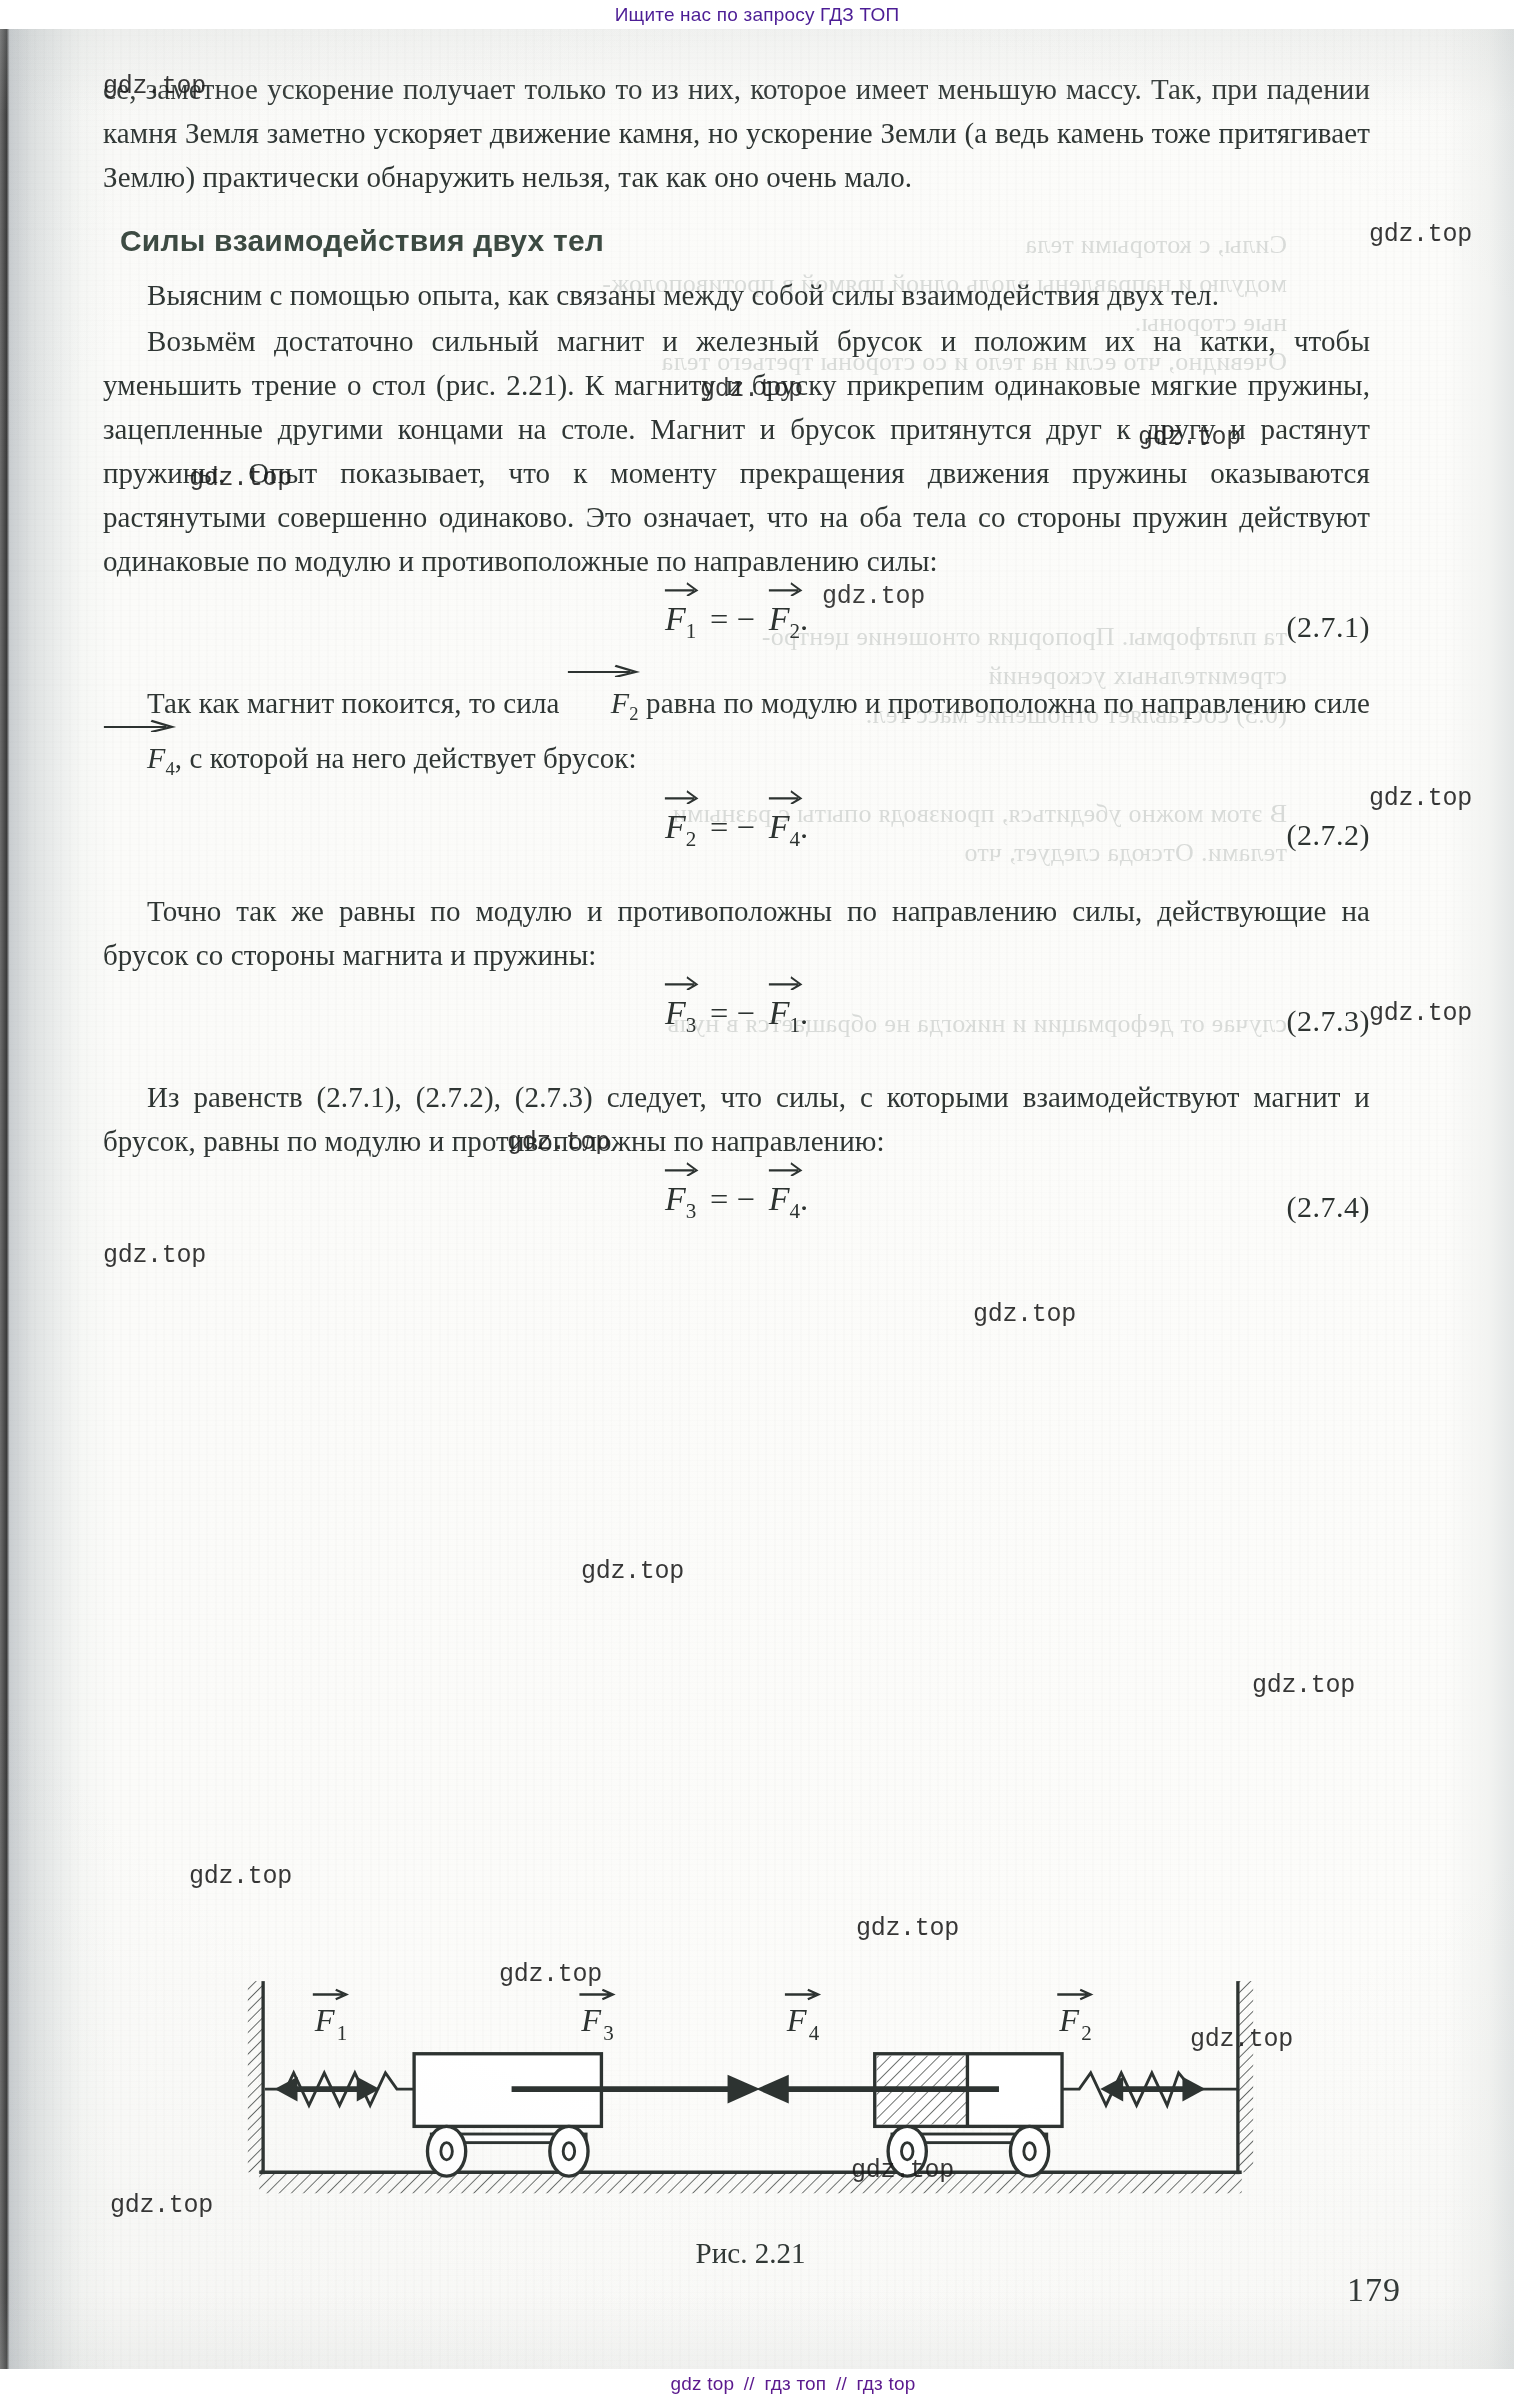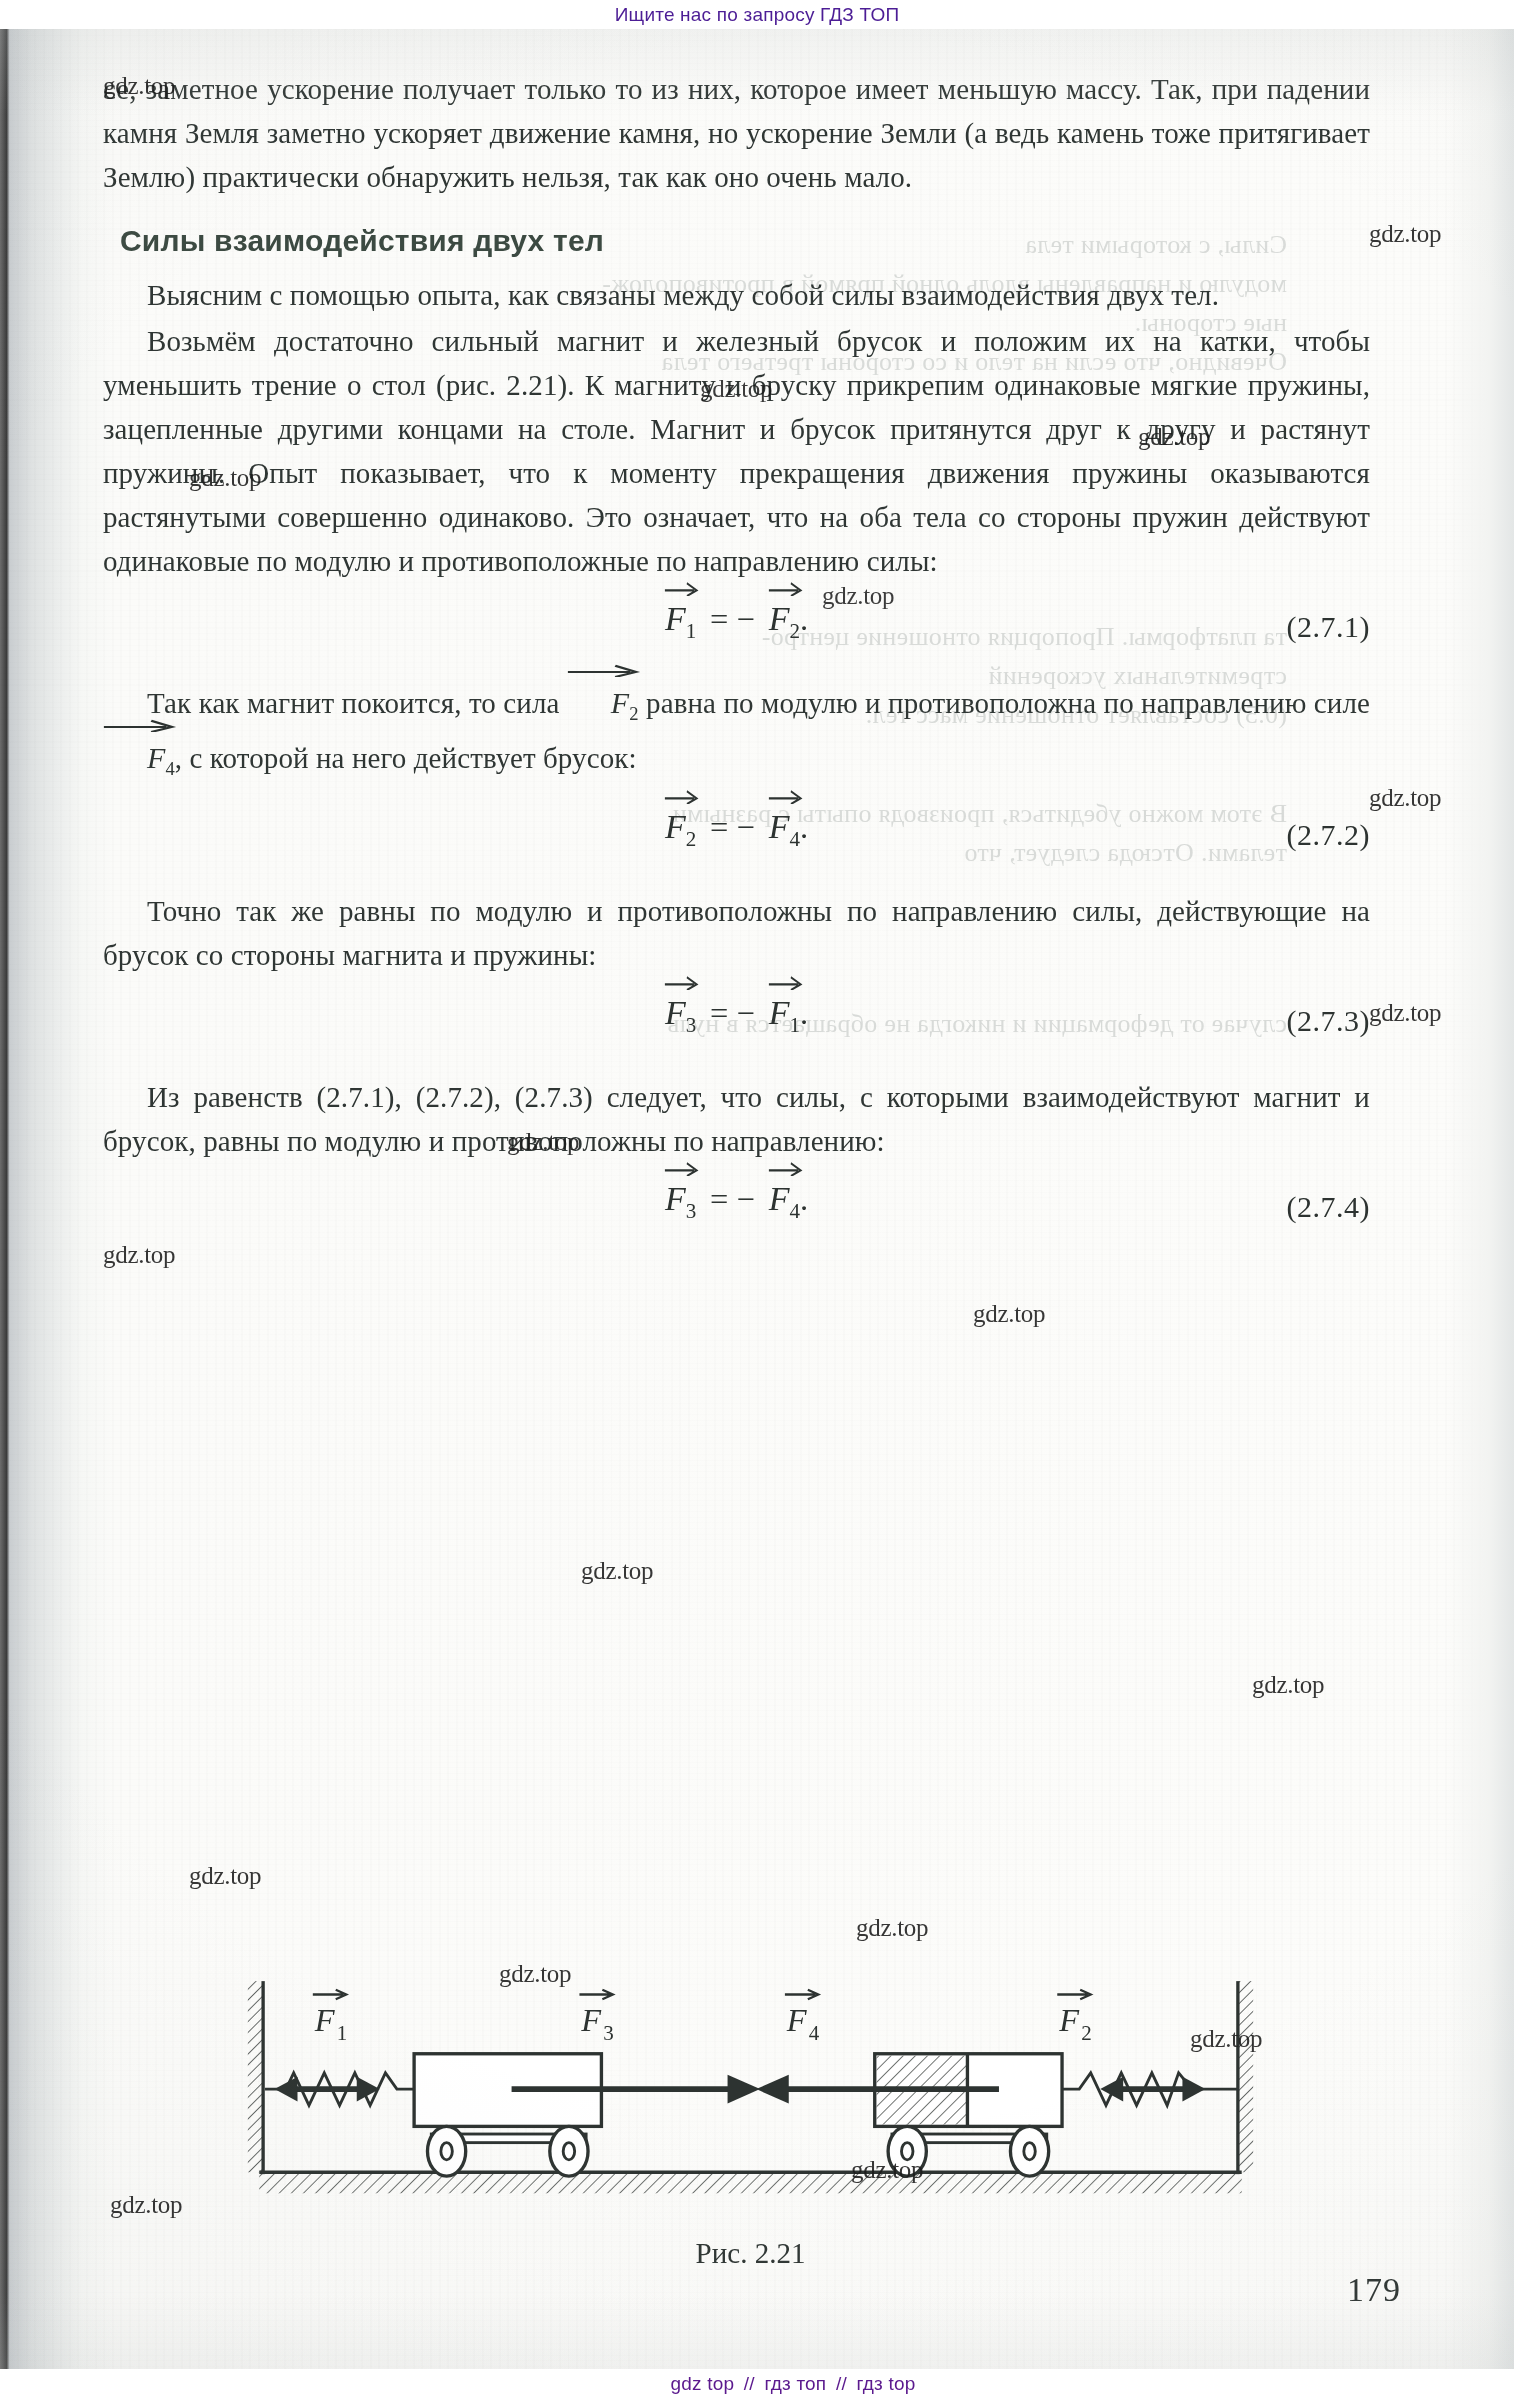--- a/index.html
+++ b/index.html
@@ -113,21 +113,21 @@
   }
   .vec > .arw svg{width:100%;height:100%;display:block;}
   .vec sub{font-style:normal;font-size:.62em;}
   .eqcenter .vec{font-size:34px;}
   .inlinevec{font-size:30px;}
   .op{padding:0 5.7px;font-style:normal;}
 
   
   .wm{
     position:absolute;
-    font-family:Liberation Serif, serif;
+    font-family:Liberation Mono, monospace;
     color:#1b1b1b;
     font-size:25px;
     letter-spacing:-0.3px;
     pointer-events:none;
     white-space:nowrap;
   }
 
   
   #figwrap{
     position:absolute;left:244px;top:1931px;width:1013px;

